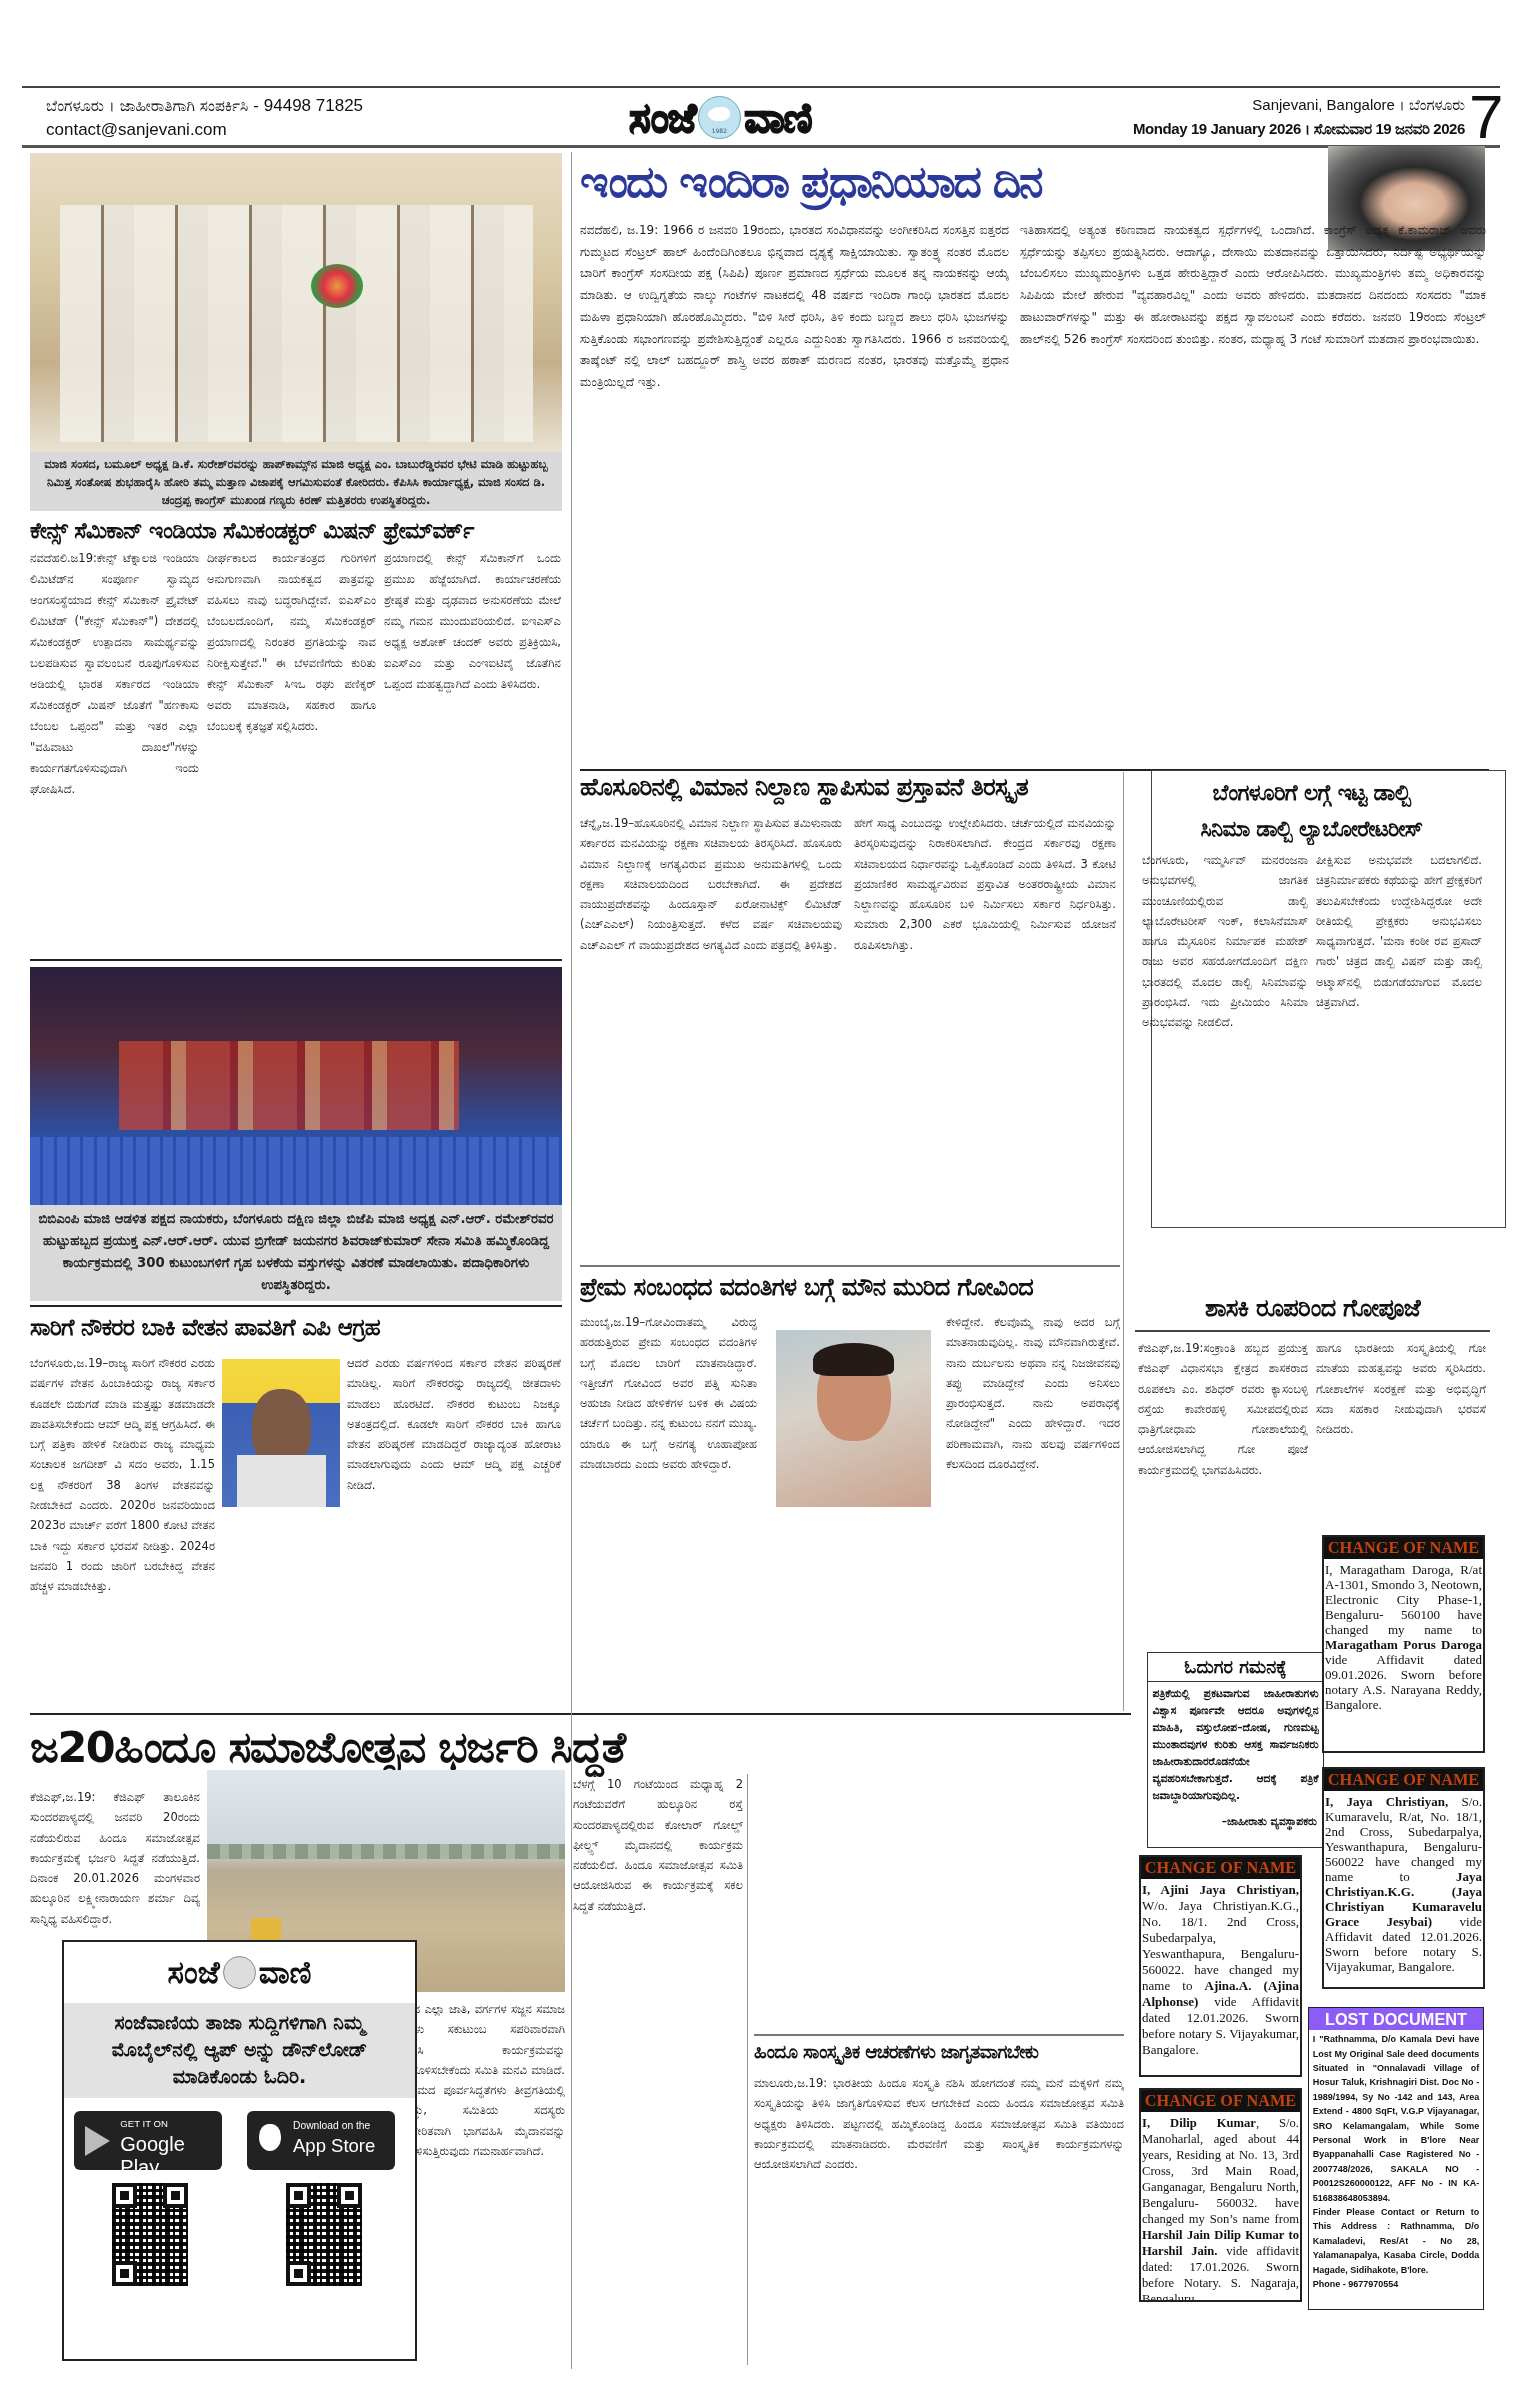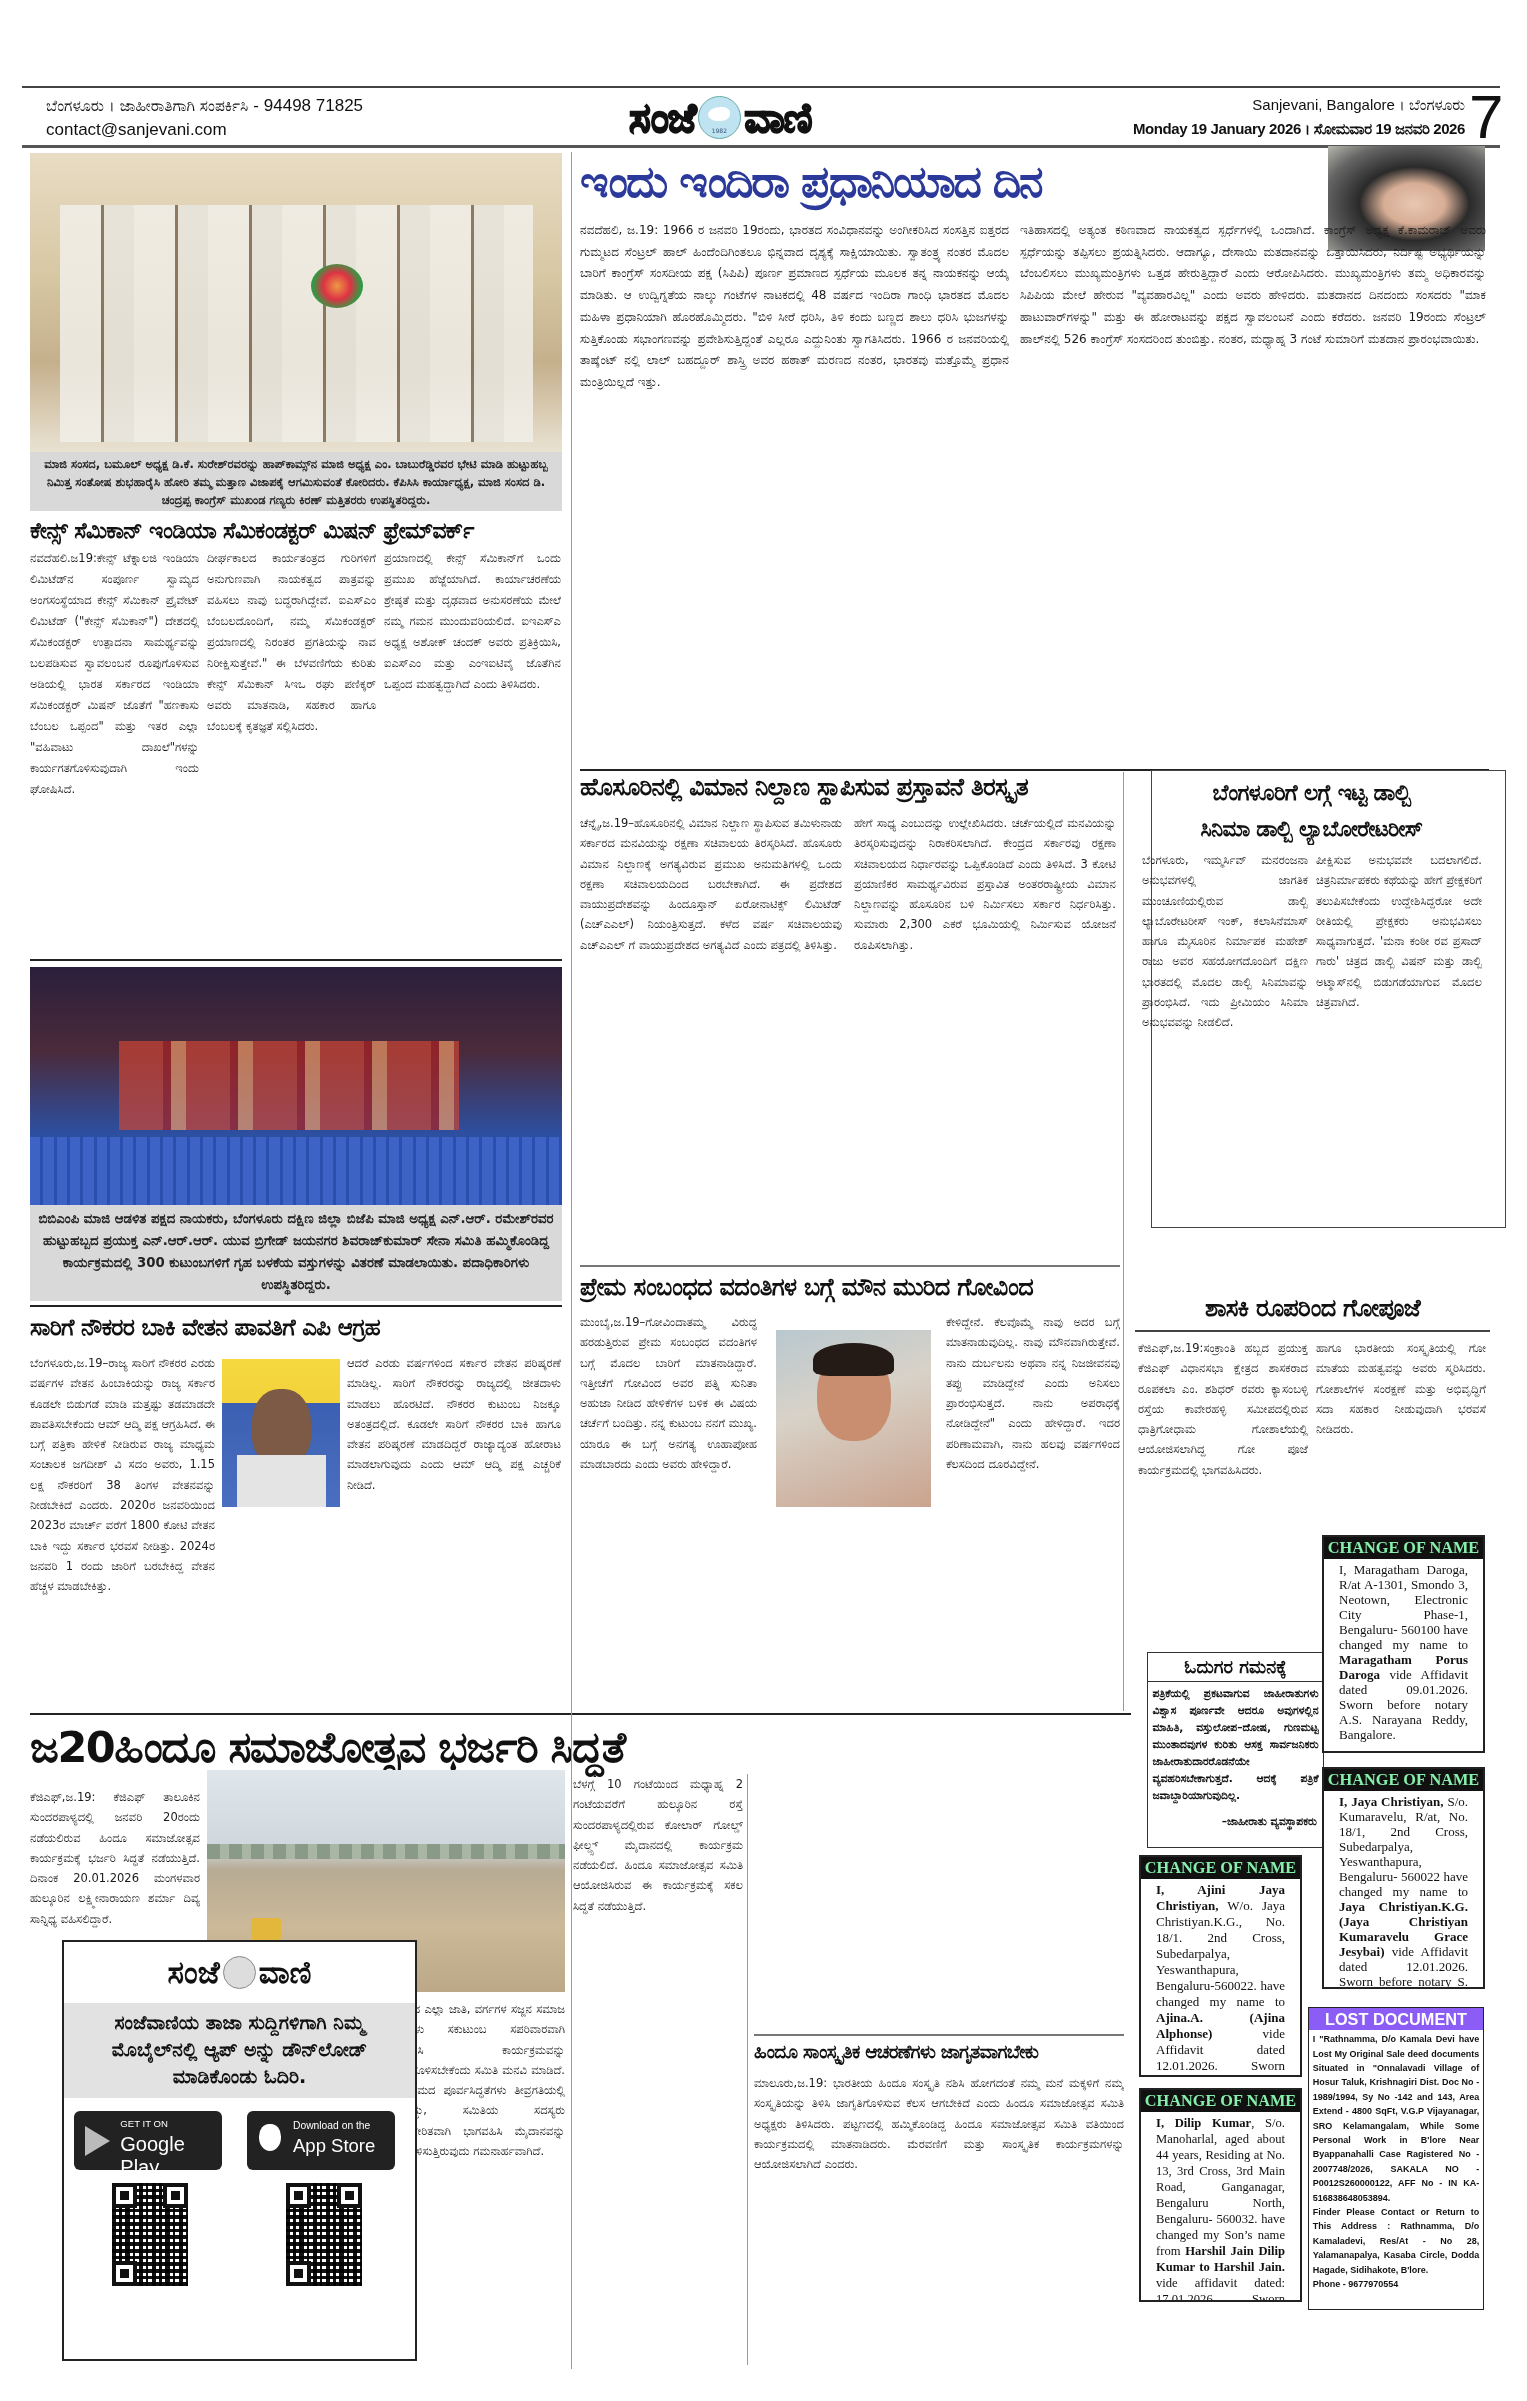--- a/index.html
+++ b/index.html
@@ -5,22 +5,22 @@
   * { box-sizing: border-box; margin: 0; padding: 0; }
   body { width: 1528px; height: 2401px; background: #fff; font-family: "DejaVu Sans", sans-serif; color: #111; position: relative; overflow: hidden; }
   .abs { position: absolute; margin-left: 16px; }
   .rule { position: absolute; background: #444; }
   .body-text { font-size: 12.6px; line-height: 22px; text-align: justify; color: #1a1a1a; }
   .col { position: absolute; overflow: hidden; }
   .headline { position: absolute; font-weight: bold; color: #111; white-space: nowrap; overflow: hidden; letter-spacing: -0.7px; }
   .photo { position: absolute; overflow: hidden; }
   .caption-box { position: absolute; background: #d9d9d9; font-size: 13.3px; line-height: 21.4px; text-align: center; padding: 3px 7.4px; font-weight: bold; color: #222; overflow: hidden; }
   .ad-box { position: absolute; border: 2.2px solid #222; background: #fff; overflow: hidden; }
-  .ad-head { background: #111; color: #86efac; font-family: "Liberation Serif", serif; font-weight: bold; text-align: center; font-size: 20px; line-height: 28px; letter-spacing: 0px; }
-  .ad-body { font-family: "Liberation Serif", serif; font-size: 16px; line-height: 18px; padding: 3px 15px; text-align: justify; }
+  .ad-head { background: #111; color: #c2410c; font-family: "Liberation Serif", serif; font-weight: bold; text-align: center; font-size: 20px; line-height: 28px; letter-spacing: 0px; }
+  .ad-body { font-family: "Liberation Serif", serif; font-size: 16px; line-height: 18px; padding: 3px 1px; text-align: justify; }
   .ad-body b { font-weight: bold; }
   .lost-head { background: #8b5cf6; color: #fff; font-family: "Liberation Sans", sans-serif; font-weight: bold; text-align: center; font-size: 18.5px; line-height: 25px; }
   .lost-body { font-family: "Liberation Sans", sans-serif; font-weight: bold; font-size: 9.8px; line-height: 15px; padding: 2.2px 3.7px; text-align: justify; }
   .store-btn { position: absolute; background: #222; border-radius: 6px; color: #fff; }
   .qr { position: absolute; background:
       repeating-linear-gradient(90deg, #111 0 4.4px, #fff 4.4px 7.4px, #111 7.4px 9.6px, #fff 9.6px 13.3px),
       repeating-linear-gradient(0deg, #111 0 3.7px, #fff 3.7px 6.7px); background-blend-mode: multiply; }
   .qr-corner { position: absolute; width: 25px; height: 25px; border: 4.4px solid #111; background: #fff; }
   .qr-corner::after { content: ""; position: absolute; left: 3.7px; top: 3.7px; width: 9px; height: 9px; background: #111; }
 </style>

